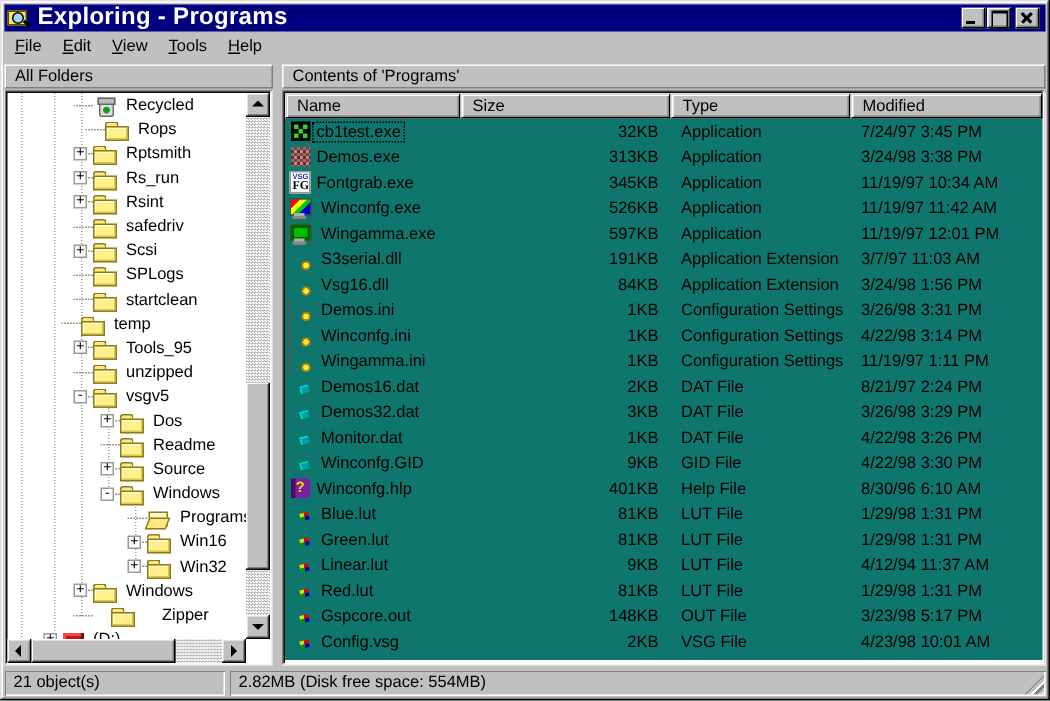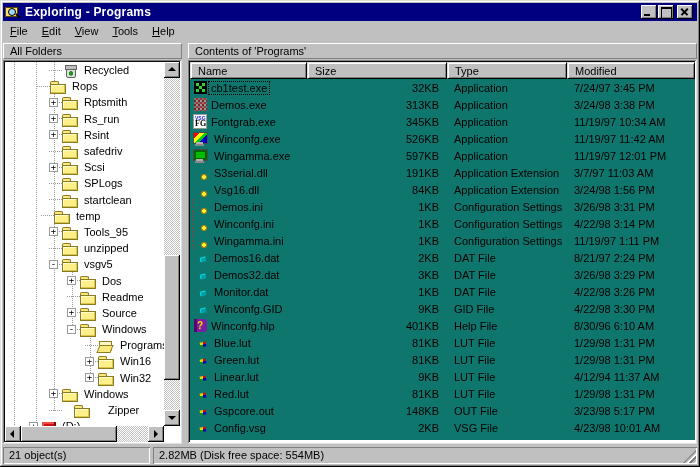--- a/index.html
+++ b/index.html
@@ -8,21 +8,21 @@
   .window { position:relative; width:700px; height:467px; background:#c0c0c0;
     box-shadow: inset -1px -1px 0 #000, inset 1px 1px 0 #dfdfdf, inset -2px -2px 0 #808080, inset 2px 2px 0 #fff; }
 
   
   .titlebar { position:absolute; left:3px; top:3px; width:694px; height:18px;
     background:#000080; display:flex; align-items:center; padding-left:2px; }
   .app-icon { position:relative; width:16px; height:16px; flex:none; }
   .app-icon .fold { position:absolute; left:0; top:3px; width:13px; height:10px; background:#ffe066; border:1px solid #5a4a00; }
   .app-icon .lens { position:absolute; left:3px; top:4px; width:8px; height:8px; border:1px solid #000; border-radius:50%; background:#9cd7ff; }
   .app-icon .handle { position:absolute; left:10px; top:11px; width:6px; height:2px; background:#000; transform:rotate(45deg); }
-  .title-text { color:#fff; font-weight:bold; font-size:12px; margin-left:4px; letter-spacing:.2px; }
+  .title-text { color:#fff; font-weight:bold; font-size:16px; margin-left:4px; letter-spacing:.2px; }
   .win-buttons { position:absolute; right:4px; top:2px; display:flex; }
   .wbtn { position:relative; width:16px; height:14px; background:#c0c0c0; margin-left:1px;
     box-shadow: inset -1px -1px 0 #000, inset 1px 1px 0 #fff, inset -2px -2px 0 #808080; }
   .wbtn-close { margin-left:3px; }
   .wbtn-min::after { content:""; position:absolute; left:3px; bottom:3px; width:6px; height:2px; background:#000; }
   .wbtn-max::after { content:""; position:absolute; left:3px; top:2px; width:9px; height:9px; border:1px solid #000; border-top-width:2px; }
   .wbtn-close::before, .wbtn-close::after { content:""; position:absolute; left:3px; top:5.5px; width:9px; height:1.6px; background:#000; }
   .wbtn-close::before { transform:rotate(45deg); }
   .wbtn-close::after { transform:rotate(-45deg); }
 
@@ -195,21 +195,21 @@
       <div class="vguide vg3"></div>
       <div class="vguide vg4"></div>
       <div class="vguide vg5"></div>
 
         <div class="tree-row" style="padding-left: 44px;">
           <span class="spacer"></span>
           <span class="tree-icon ico-recycle"></span>
           <span class="tree-label">Recycled</span>
         </div>
 
-        <div class="tree-row" style="padding-left: 32px;">
+        <div class="tree-row" style="padding-left: 32px; margin-left: 20px;">
           <span class="spacer"></span>
           <span class="tree-icon ico-folder"></span>
           <span class="tree-label">Rops</span>
         </div>
 
         <div class="tree-row" style="padding-left: 44px;">
           <span class="spacer">
             <span class="expand-box">+</span>
           </span>
           <span class="tree-icon ico-folder"></span>

